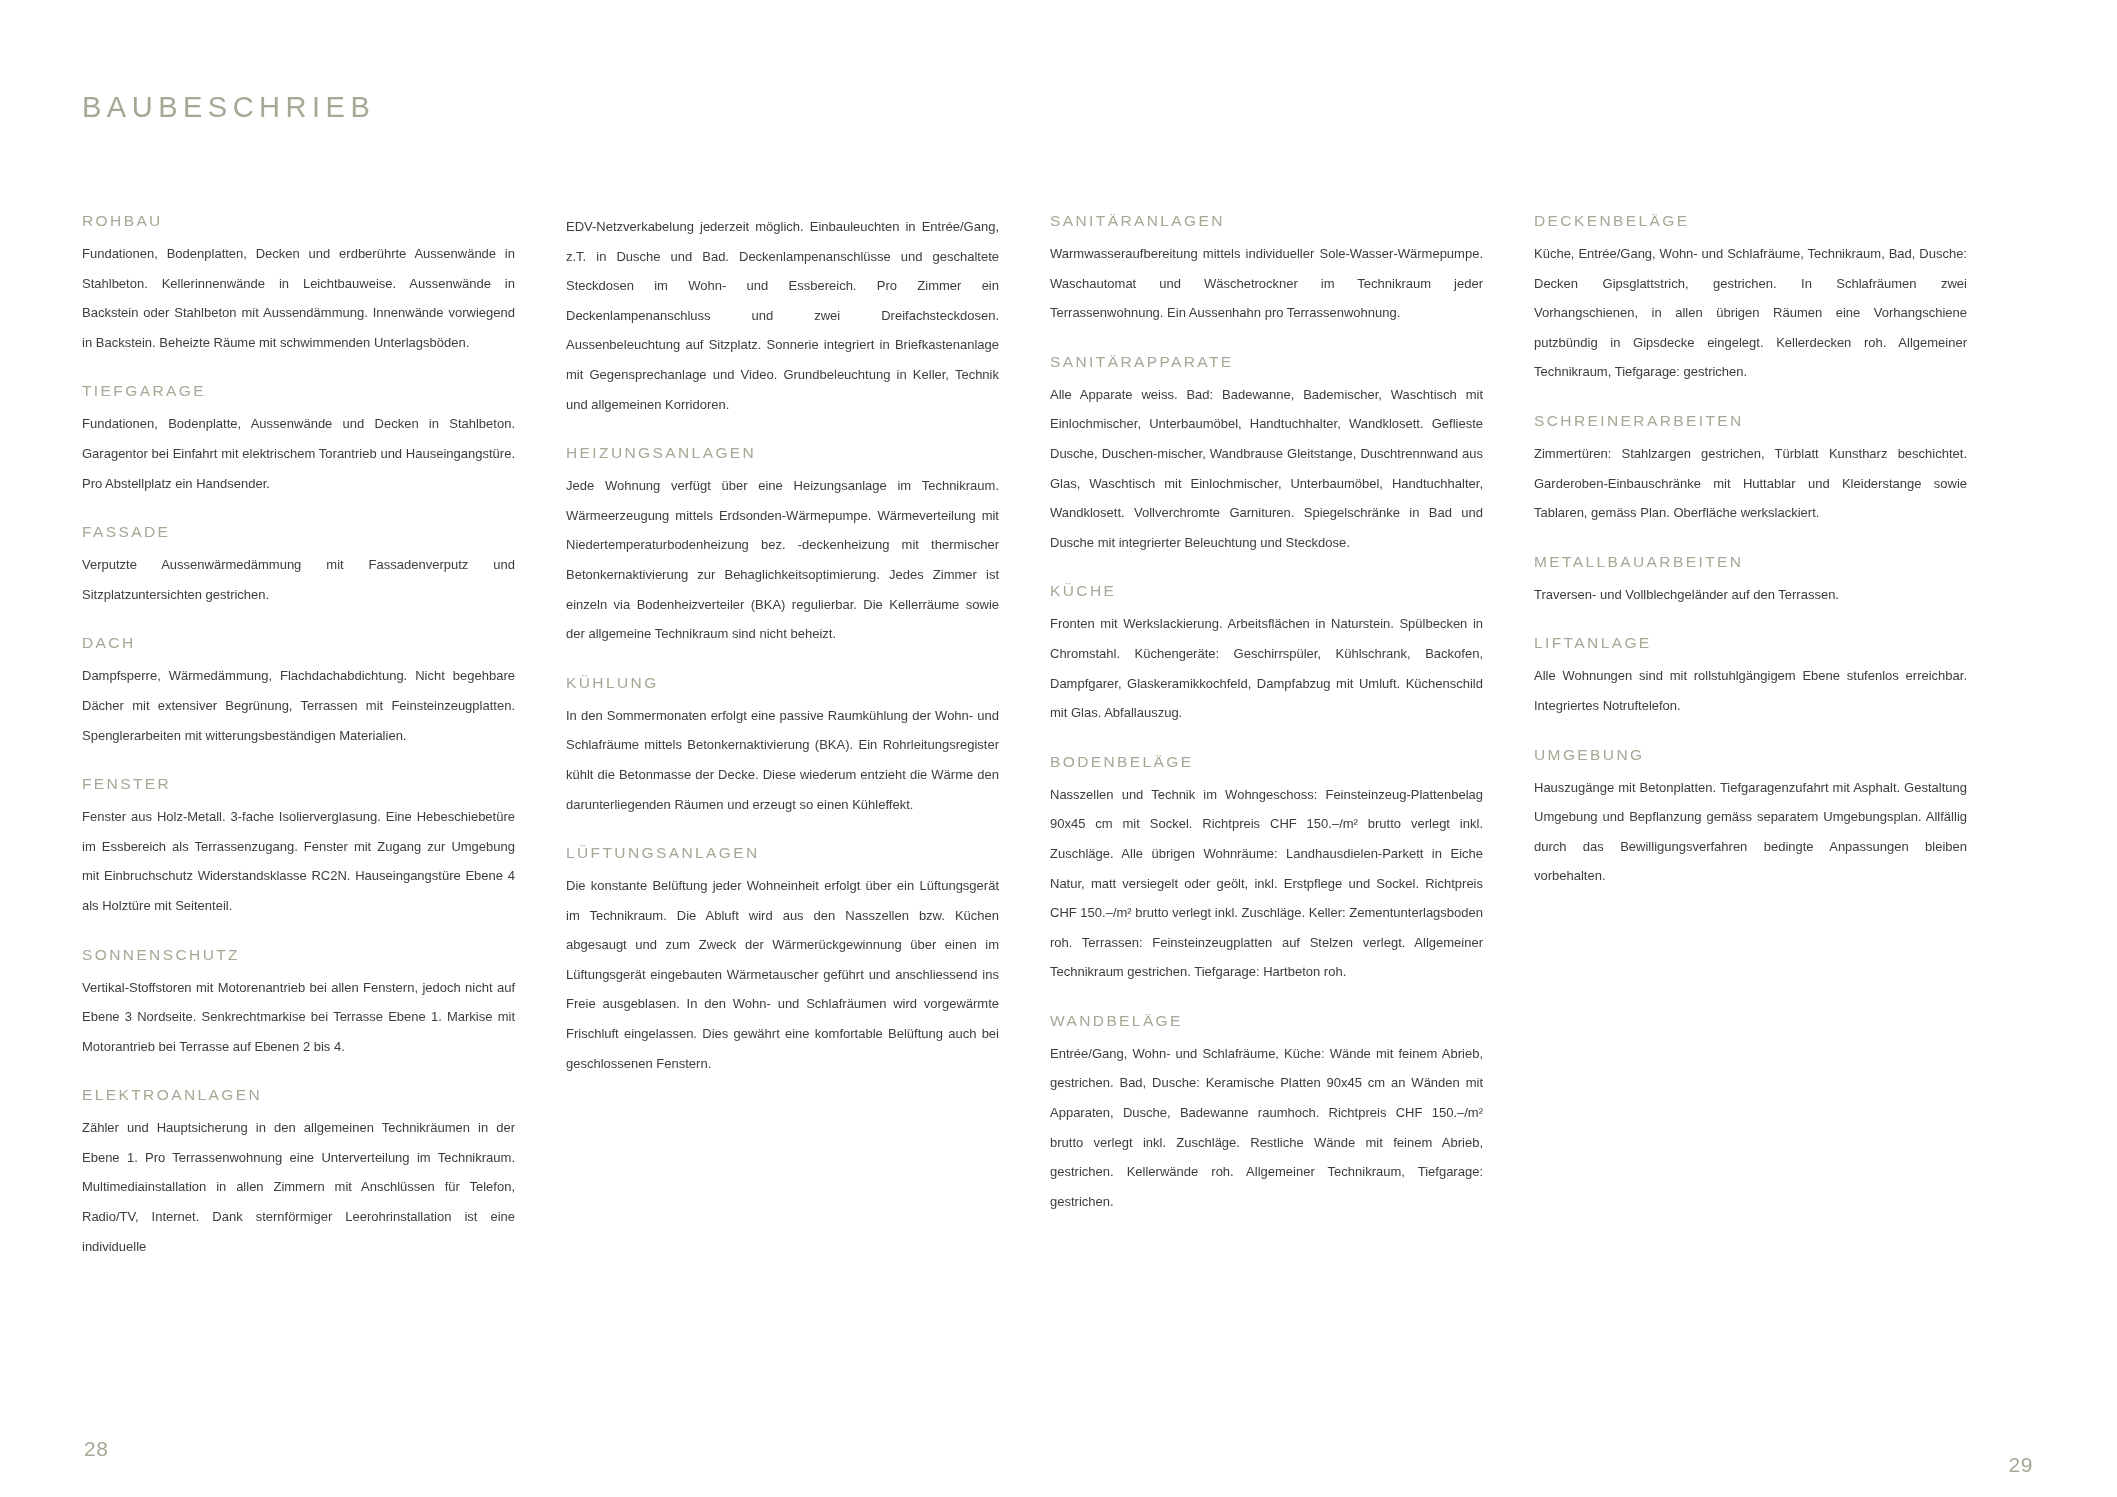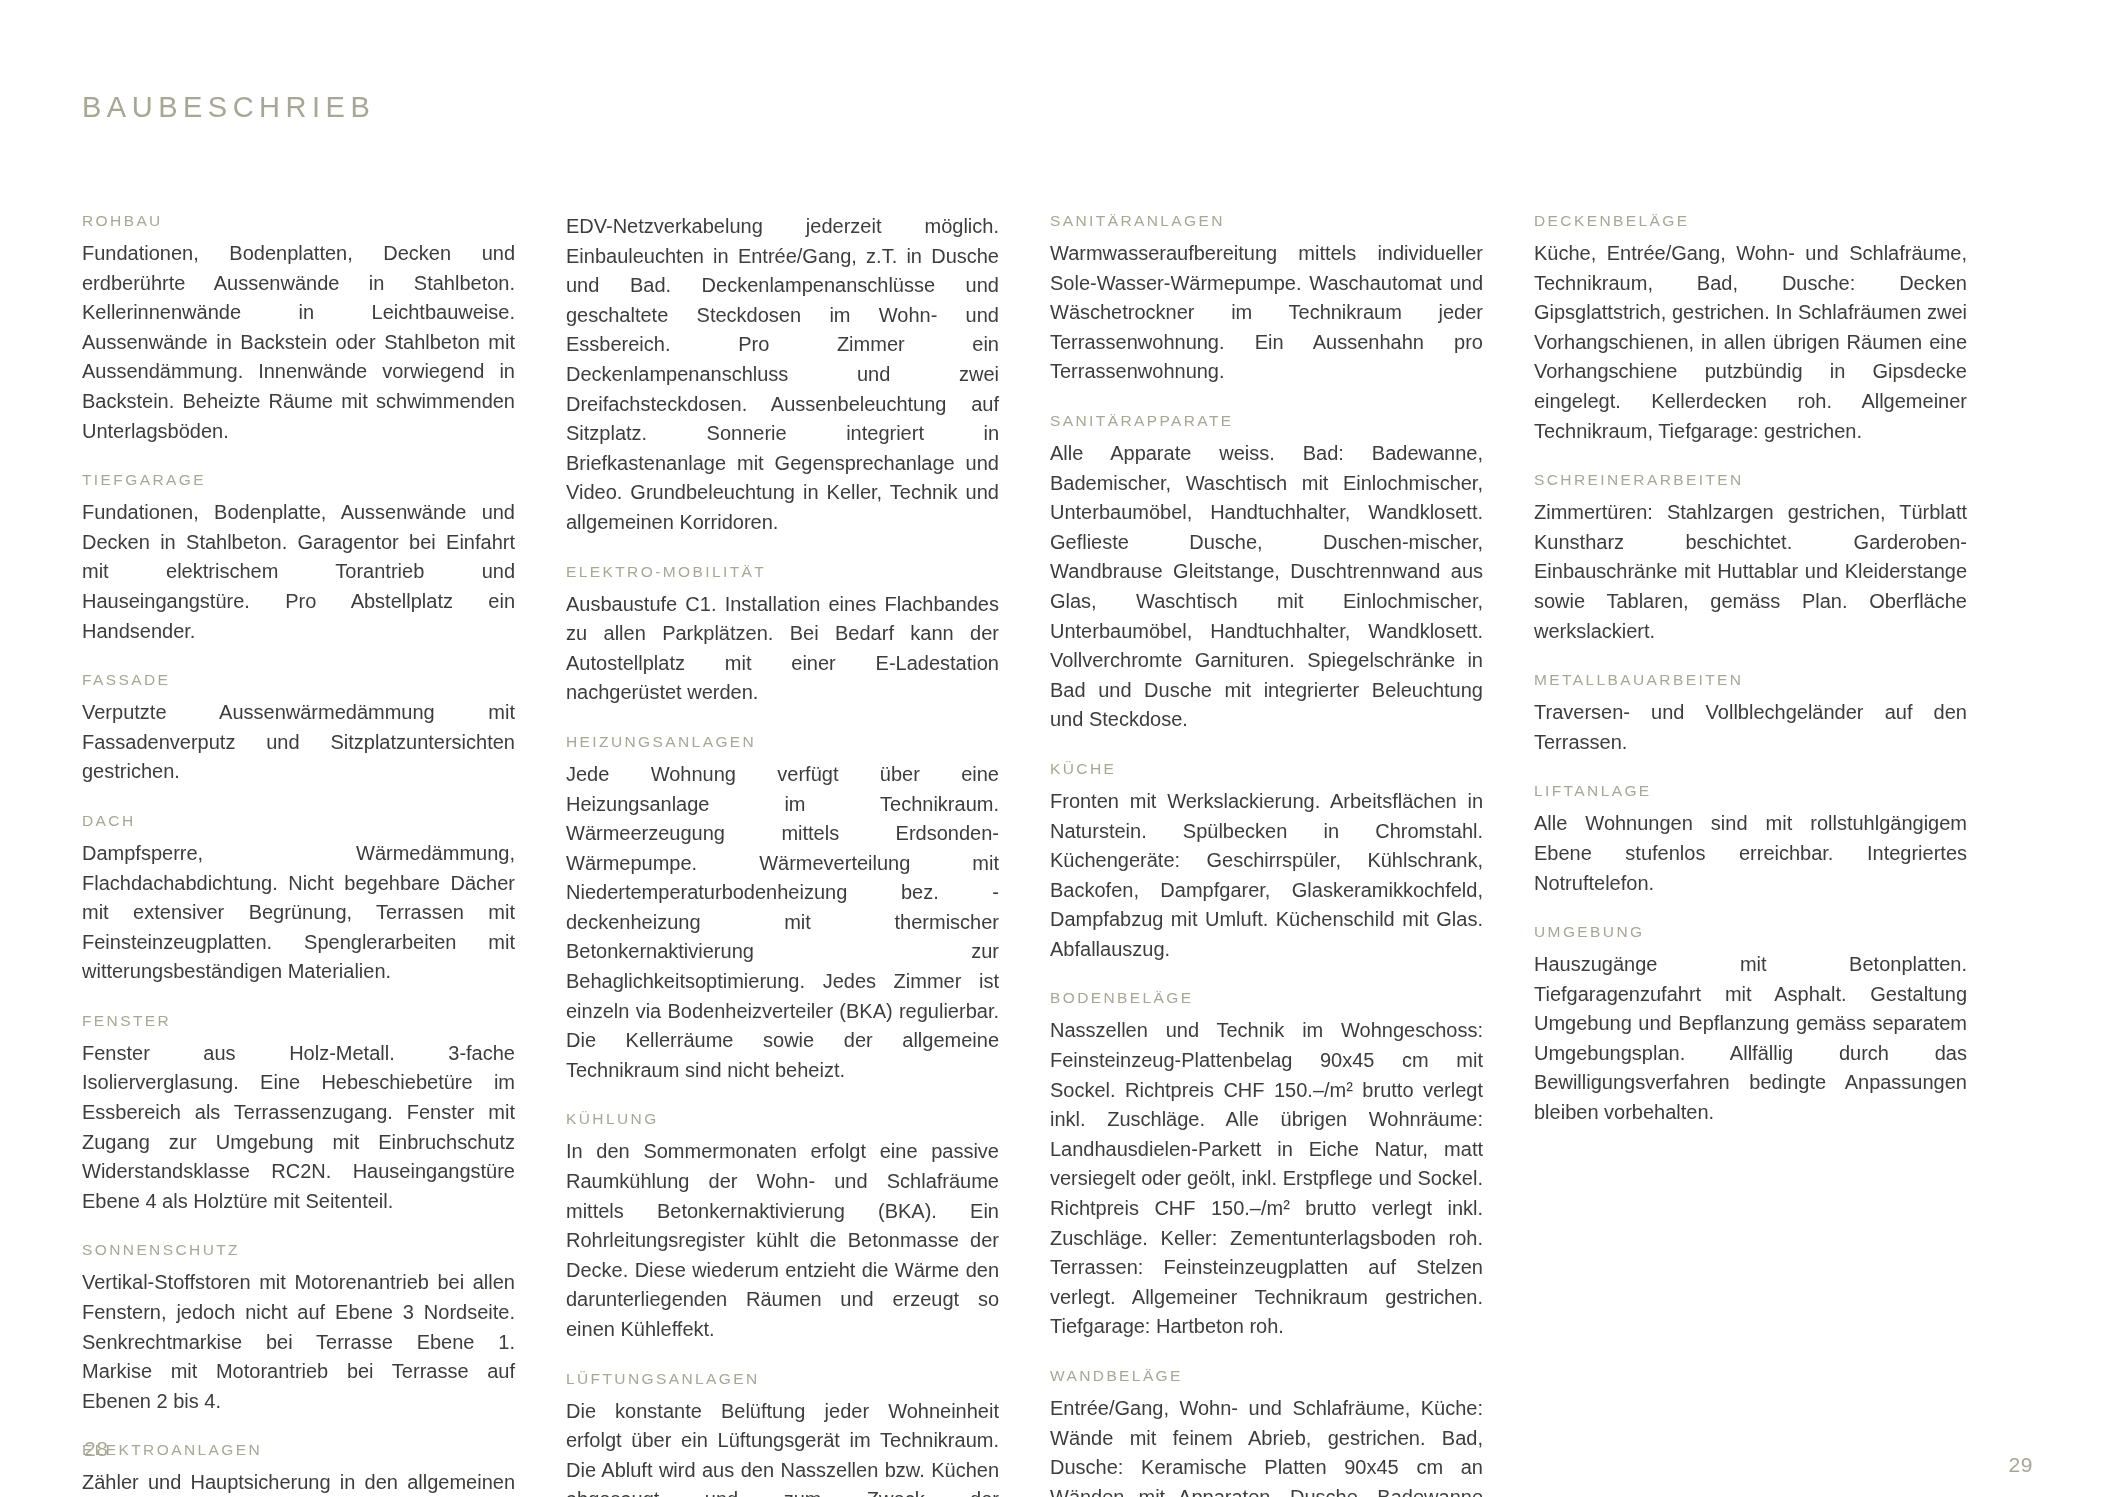--- a/index.html
+++ b/index.html
@@ -56,21 +56,21 @@
   .section-heading {
     font-size: 15.5px;
     letter-spacing: 2.4px;
     color: #a8a694;
     margin: 0 0 9px 0;
     font-weight: 400;
     text-transform: uppercase;
   }
 
   .section-body {
-    font-size: 20px;
+    font-size: 13px;
     line-height: 29.6px;
     color: #3d3d3c;
     text-align: justify;
     margin: 0;
     hyphens: manual;
   }
 
   
   .section.no-heading .section-body {
     margin-top: 0;
@@ -130,24 +130,20 @@
         <h2 class="section-heading">ELEKTROANLAGEN</h2>
         <p class="section-body">Zähler und Hauptsicherung in den allgemeinen Technikräumen in der Ebene 1. Pro Terrassenwohnung eine Unterverteilung im Technikraum. Multimediainstallation in allen Zimmern mit Anschlüssen für Telefon, Radio/TV, Internet. Dank sternförmiger Leerohrinstallation ist eine individuelle</p>
       </div>
     </div>
 
     <div class="col">
       <div class="section no-heading">
         <p class="section-body">EDV-Netzverkabelung jederzeit möglich. Einbauleuchten in Entrée/Gang, z.T. in Dusche und Bad. Deckenlampenanschlüsse und geschaltete Steckdosen im Wohn- und Essbereich. Pro Zimmer ein Deckenlampenanschluss und zwei Dreifachsteckdosen. Aussenbeleuchtung auf Sitzplatz. Sonnerie integriert in Briefkastenanlage mit Gegensprechanlage und Video. Grundbeleuchtung in Keller, Technik und allgemeinen Korridoren.</p>
       </div>
       <div class="section">
-        <h2 class="section-heading">ELEKTRO-MOBILITÄT</h2>
-        <p class="section-body">Ausbaustufe C1. Installation eines Flachbandes zu allen Parkplätzen. Bei Bedarf kann der Autostellplatz mit einer E-Ladestation nachgerüstet werden.</p>
-      </div>
-      <div class="section">
         <h2 class="section-heading">HEIZUNGSANLAGEN</h2>
         <p class="section-body">Jede Wohnung verfügt über eine Heizungsanlage im Technikraum. Wärmeerzeugung mittels Erdsonden-Wärmepumpe. Wärmeverteilung mit Niedertemperaturbodenheizung bez. -deckenheizung mit thermischer Betonkernaktivierung zur Behaglichkeitsoptimierung. Jedes Zimmer ist einzeln via Bodenheizverteiler (BKA) regulierbar. Die Kellerräume sowie der allgemeine Technikraum sind nicht beheizt.</p>
       </div>
       <div class="section">
         <h2 class="section-heading">KÜHLUNG</h2>
         <p class="section-body">In den Sommermonaten erfolgt eine passive Raumkühlung der Wohn- und Schlafräume mittels Betonkernaktivierung (BKA). Ein Rohrleitungsregister kühlt die Betonmasse der Decke. Diese wiederum entzieht die Wärme den darunterliegenden Räumen und erzeugt so einen Kühleffekt.</p>
       </div>
       <div class="section">
         <h2 class="section-heading">LÜFTUNGSANLAGEN</h2>
         <p class="section-body">Die konstante Belüftung jeder Wohneinheit erfolgt über ein Lüftungsgerät im Technikraum. Die Abluft wird aus den Nasszellen bzw. Küchen abgesaugt und zum Zweck der Wärmerückgewinnung über einen im Lüftungsgerät eingebauten Wärmetauscher geführt und anschliessend ins Freie ausgeblasen. In den Wohn- und Schlafräumen wird vorgewärmte Frischluft eingelassen. Dies gewährt eine komfortable Belüftung auch bei geschlossenen Fenstern.</p>

